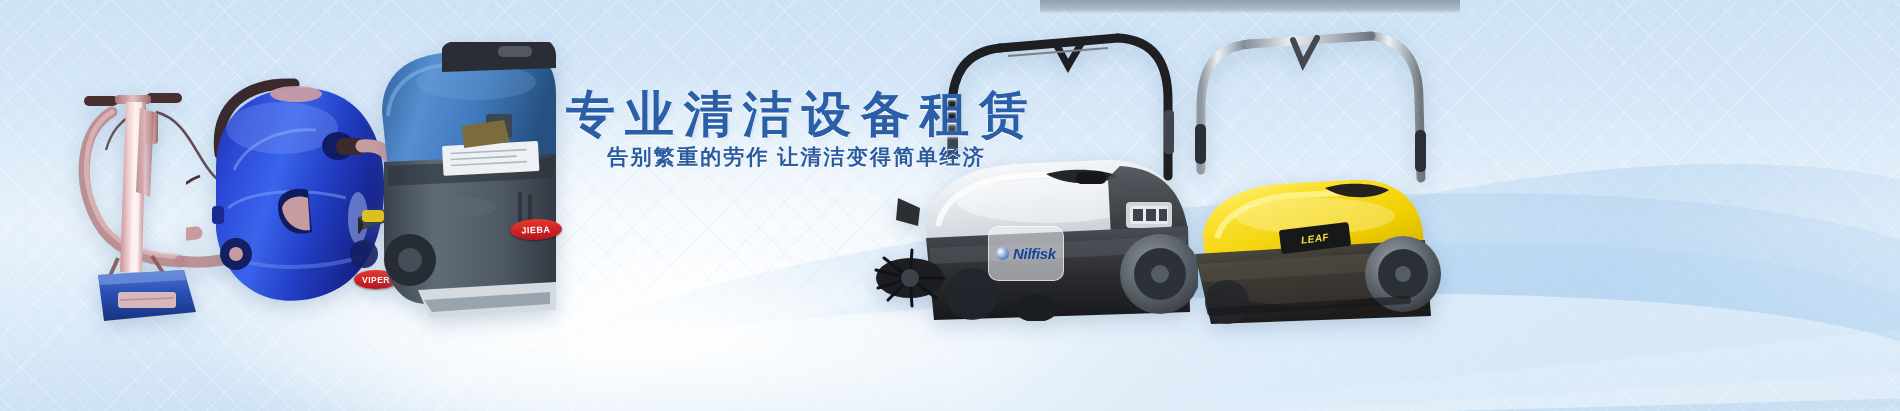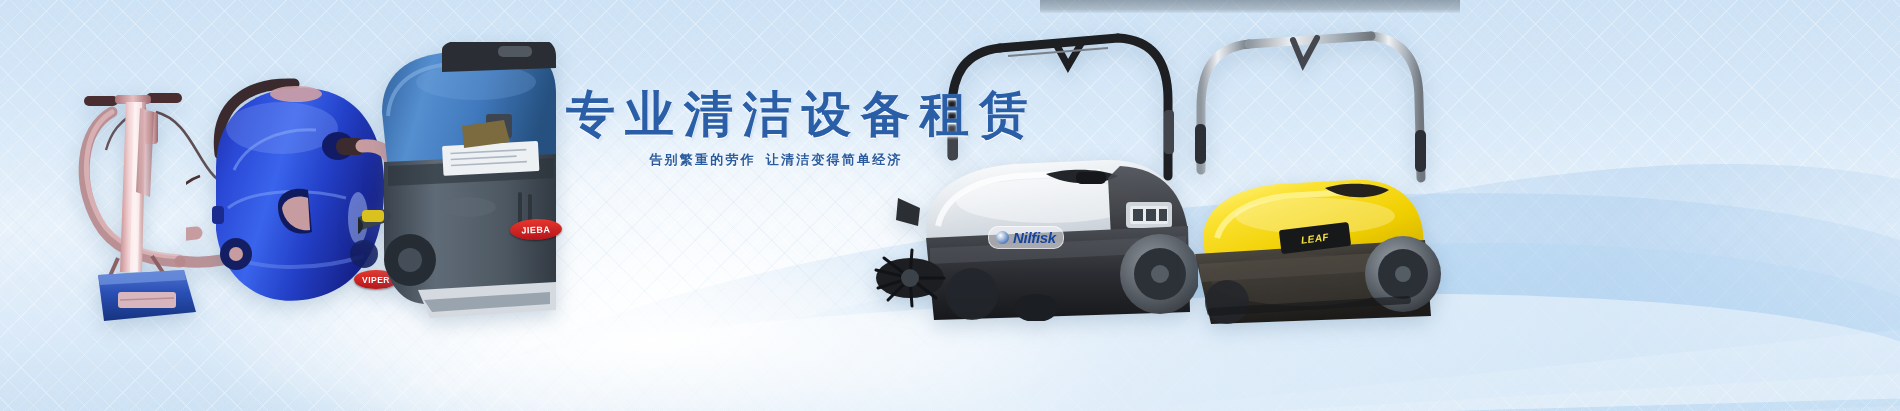--- a/index.html
+++ b/index.html
@@ -44,35 +44,35 @@
   .w3{left:1020px;top:180px;width:980px;height:190px;
       background:linear-gradient(110deg, rgba(134,182,228,0) 0%, rgba(134,182,228,.38) 60%, rgba(134,182,228,.10) 100%);
       border-radius:70% 50% 0 0/100% 70% 0 0;transform:rotate(-6deg);opacity:.65;}
   .w4{left:300px;top:300px;width:1650px;height:120px;
       background:linear-gradient(92deg, rgba(255,255,255,0) 0%, rgba(255,255,255,.75) 40%, rgba(255,255,255,.45) 100%);
       border-radius:50% 40% 0 0/100% 85% 0 0;transform:rotate(-1.6deg);opacity:.8;}
   .haze{position:absolute;left:200px;top:240px;width:900px;height:200px;
       background:radial-gradient(ellipse at center, rgba(255,255,255,.95), rgba(255,255,255,0) 70%);}
 
   
-  .headline{position:absolute;left:566px;top:90px;width:420px;text-align:center;z-index:40;}
+  .headline{position:absolute;left:566px;top:90px;width:420px;text-align:right;z-index:40;}
   .title{
     font-size:49px;font-weight:bold;letter-spacing:10px;line-height:1;
     color:#2a5fa8;
     font-family:"DejaVu Sans","Liberation Sans",sans-serif;
     text-shadow:0 1px 0 #fff, 0 2px 3px rgba(255,255,255,.9), 1px 2px 2px rgba(120,160,200,.45);
     background:linear-gradient(to bottom,#4a82c4 0%,#24589f 52%,#1d4c8e 100%);
     -webkit-background-clip:text;background-clip:text;
     white-space:nowrap;
   }
   .subtitle{
-    margin-top:12px;font-size:13px;font-weight:bold;letter-spacing:2.2px;
+    margin-top:4px;font-size:21px;font-weight:bold;letter-spacing:2.2px;
     color:#2a5b9e;white-space:nowrap;
     text-shadow:0 1px 0 rgba(255,255,255,.95);
-    font-family:Liberation Mono, monospace;
+    font-family:Liberation Serif, serif;
   }
 
   
   .machine{position:absolute;z-index:30;}
   .shadowblur{filter:drop-shadow(0 6px 10px rgba(90,125,160,.30));}
 
   
   .m1{left:60px;top:72px;width:200px;height:250px;}
   
   .m2{left:186px;top:58px;width:205px;height:262px;}
@@ -85,21 +85,21 @@
 
   .logo-oval{
     position:absolute;border-radius:50%;background:linear-gradient(#e8372c,#b6151c);
     color:#fff;font-size:9px;font-weight:bold;letter-spacing:.5px;
     display:flex;align-items:center;justify-content:center;
     box-shadow:0 1px 2px rgba(0,0,0,.45);
   }
   .logo-plate{
     position:absolute;display:flex;align-items:center;gap:4px;
     background:rgba(245,248,252,.55);border:1px solid rgba(255,255,255,.6);
-    border-radius:10px;padding:2px 7px;
+    border-radius:10px;padding:18px 7px;
   }
   .logo-plate .txt{color:#17449b;font-weight:bold;font-size:15px;font-style:italic;letter-spacing:-.3px;}
   .logo-dark{
     position:absolute;background:#17181a;border-radius:3px;
     display:flex;align-items:center;justify-content:center;
     color:#f3e03a;font-size:10px;font-weight:bold;font-style:italic;letter-spacing:.5px;
     transform:rotate(-7deg);
   }
 </style>
 </head>

